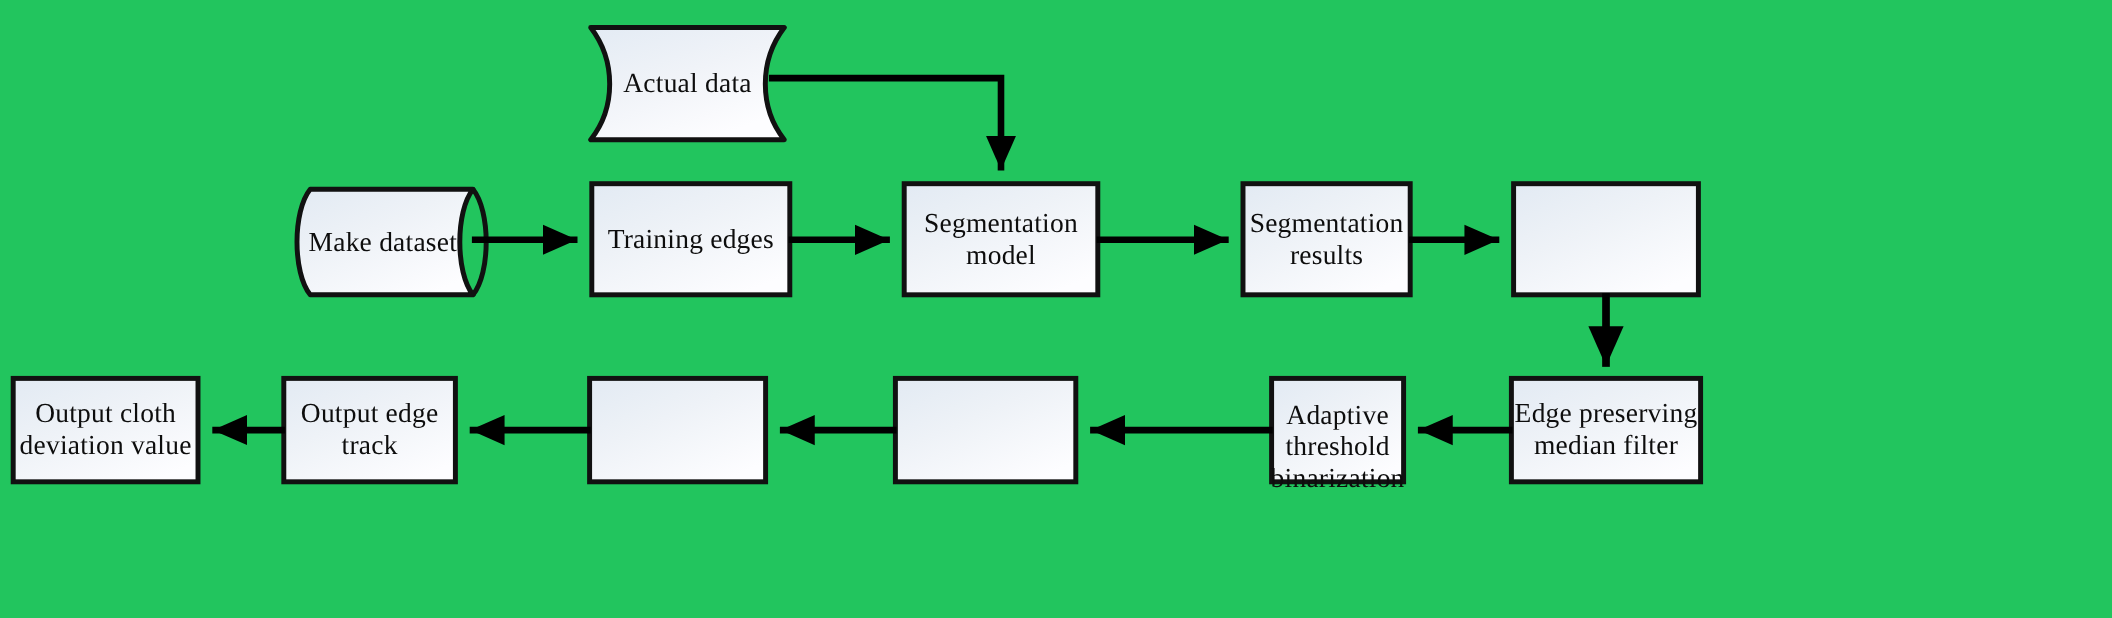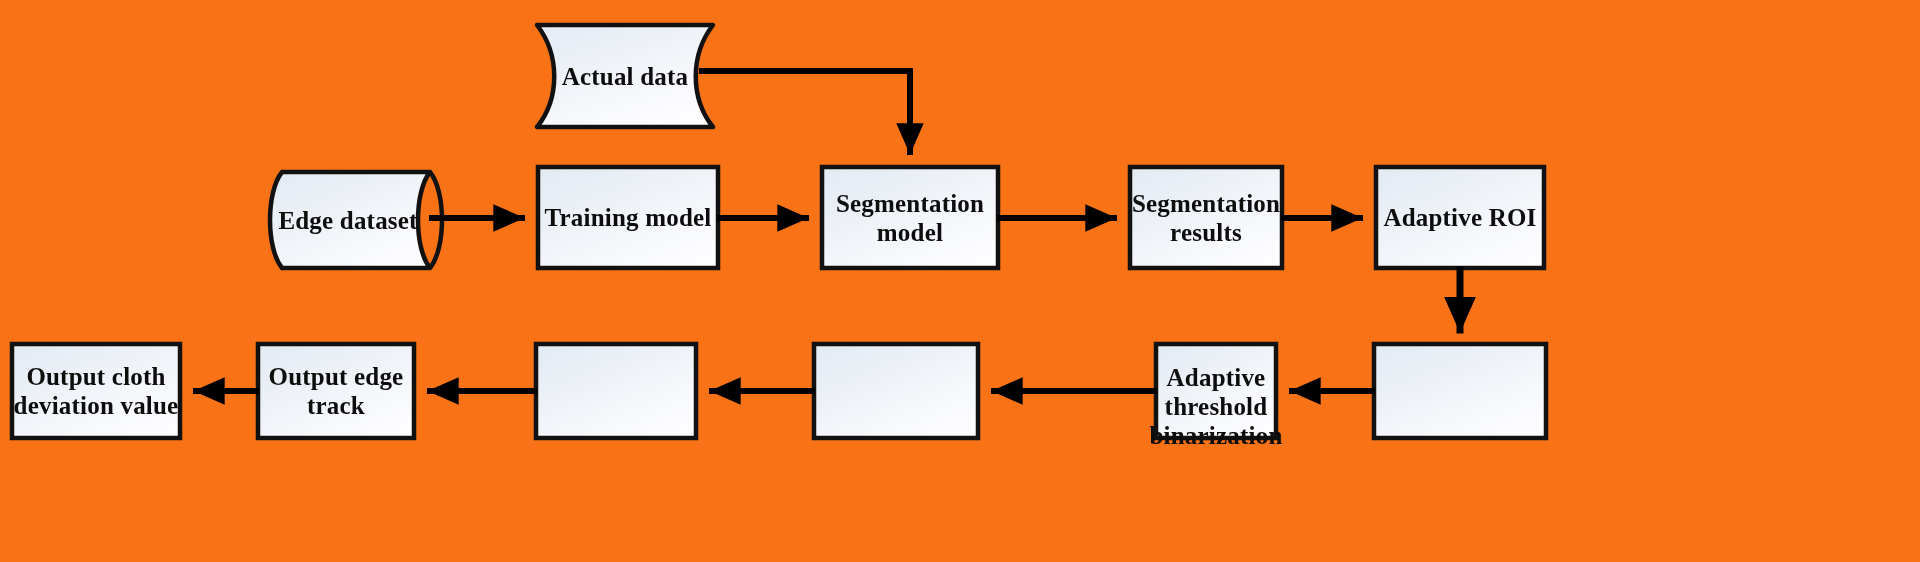--- a/index.html
+++ b/index.html
@@ -4,24 +4,23 @@
 <style>
   html, body {
     margin: 0;
     padding: 0;
     background: #ffffff;
   }
   #canvas {
     position: relative;
     width: 1920px;
     height: 562px;
-    background: #f97316;
+    background: #22c55e;
     overflow: hidden;
     font-family: "Liberation Serif", "DejaVu Serif", serif;
-    font-weight: bold;
   }
   #flow-svg {
     position: absolute;
     left: 0;
     top: 0;
     width: 1920px;
     height: 562px;
   }
   .node-label {
     position: absolute;
@@ -116,32 +115,33 @@
 
     <path d="M 812 391 L 712 391" fill="none" stroke="#000000" stroke-width="6" stroke-linecap="square" marker-end="url(#arrowHead)"></path>
 
     <path d="M 534 391 L 430 391" fill="none" stroke="#000000" stroke-width="6" stroke-linecap="square" marker-end="url(#arrowHead)"></path>
 
     <path d="M 256 391 L 196 391" fill="none" stroke="#000000" stroke-width="6" stroke-linecap="square" marker-end="url(#arrowHead)"></path>
   </svg>
 
   <div class="node-label" style="left:537px; top:25px; width:176px; height:102px;">Actual data</div>
 
-  <div class="node-label" style="left:266px; top:172px; width:164px; height:96px;">Edge dataset</div>
+  <div class="node-label" style="left:266px; top:172px; width:164px; height:96px;">Make dataset</div>
 
-  <div class="node-label" style="left:538px; top:167px; width:180px; height:101px;">Training model</div>
+  <div class="node-label" style="left:538px; top:167px; width:180px; height:101px;">Training edges</div>
 
   <div class="node-label" style="left:822px; top:167px; width:176px; height:101px;">Segmentation
 model</div>
 
   <div class="node-label" style="left:1130px; top:167px; width:152px; height:101px;">Segmentation
 results</div>
 
-  <div class="node-label" style="left:1376px; top:167px; width:168px; height:101px;">Adaptive ROI</div>
 
+  <div class="node-label" style="left:1368px; top:344px; width:184px; height:94px;">Edge preserving
+median filter</div>
 
   <div class="node-label" style="left:1150px; top:344px; width:132px; height:94px;margin-top:15px;">Adaptive
 threshold
 binarization</div>
 
 
 
   <div class="node-label" style="left:8px; top:344px; width:176px; height:94px;">Output cloth
 deviation value</div>
 

